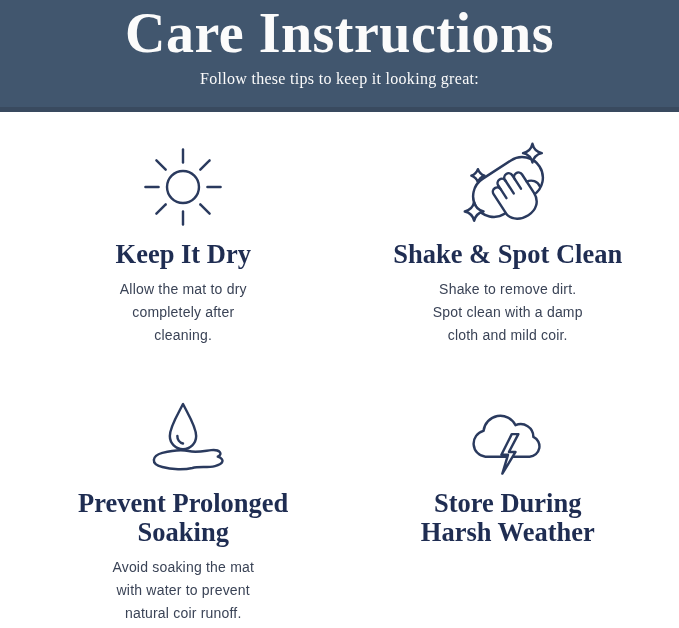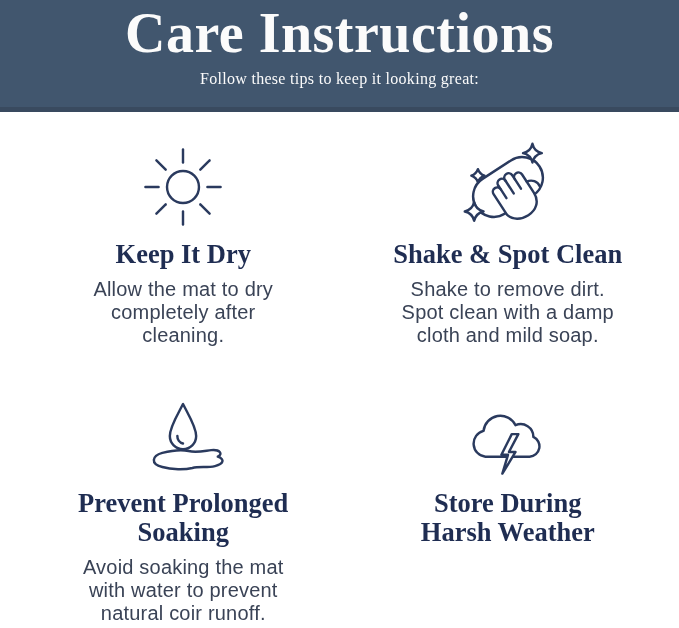--- a/index.html
+++ b/index.html
@@ -71,21 +71,21 @@
   .tip-title {
     font-family: "Liberation Serif", "DejaVu Serif", serif;
     font-weight: 700;
     font-size: 26.5px;
     line-height: 1.1;
     color: var(--tip-title);
     margin: 6px 0 9px 0;
     white-space: pre-line;
   }
   .tip-desc {
-    font-size: 20px;
+    font-size: 14px;
     line-height: 23px;
     color: var(--tip-text);
     white-space: pre-line;
     letter-spacing: 0.2px;
   }
   .stroke {
     stroke: var(--icon-stroke);
     stroke-width: 2.6;
     fill: none;
     stroke-linecap: round;
@@ -147,21 +147,21 @@
               <line x1="51.4" y1="43" x2="51.4" y2="59"></line>
               <line x1="60.6" y1="47" x2="60.6" y2="59"></line>
               <path d="M69.8,56 c6,1 10,6 9,12"></path>
             </g>
           </g>
         </svg>
       </div>
       <h2 class="tip-title">Shake &amp; Spot Clean</h2>
       <p class="tip-desc">Shake to remove dirt.
 Spot clean with a damp
-cloth and mild soap.</p>
+cloth and mild coir.</p>
     </section>
 
     <section class="tip">
       <div class="icon-wrap">
         <svg width="94" height="94" viewBox="0 0 100 100" aria-hidden="true">
           <path class="stroke" d="M28,68 C17,71 15,80 28,83 C38,86 52,86 60,84 C67,82 76,84 84,82 C93,80 95,75 87,72 C93,69 89,64 80,65 C72,66 64,68 56,66 C46,64 36,66 28,68 Z"></path>
           <path class="stroke-fill" d="M50,16 C45,26 36,40 36,50 a14,14 0 0 0 28,0 C64,40 55,26 50,16 Z"></path>
           <path class="stroke" d="M44,50 a8,8 0 0 0 6,8"></path>
         </svg>
       </div>

